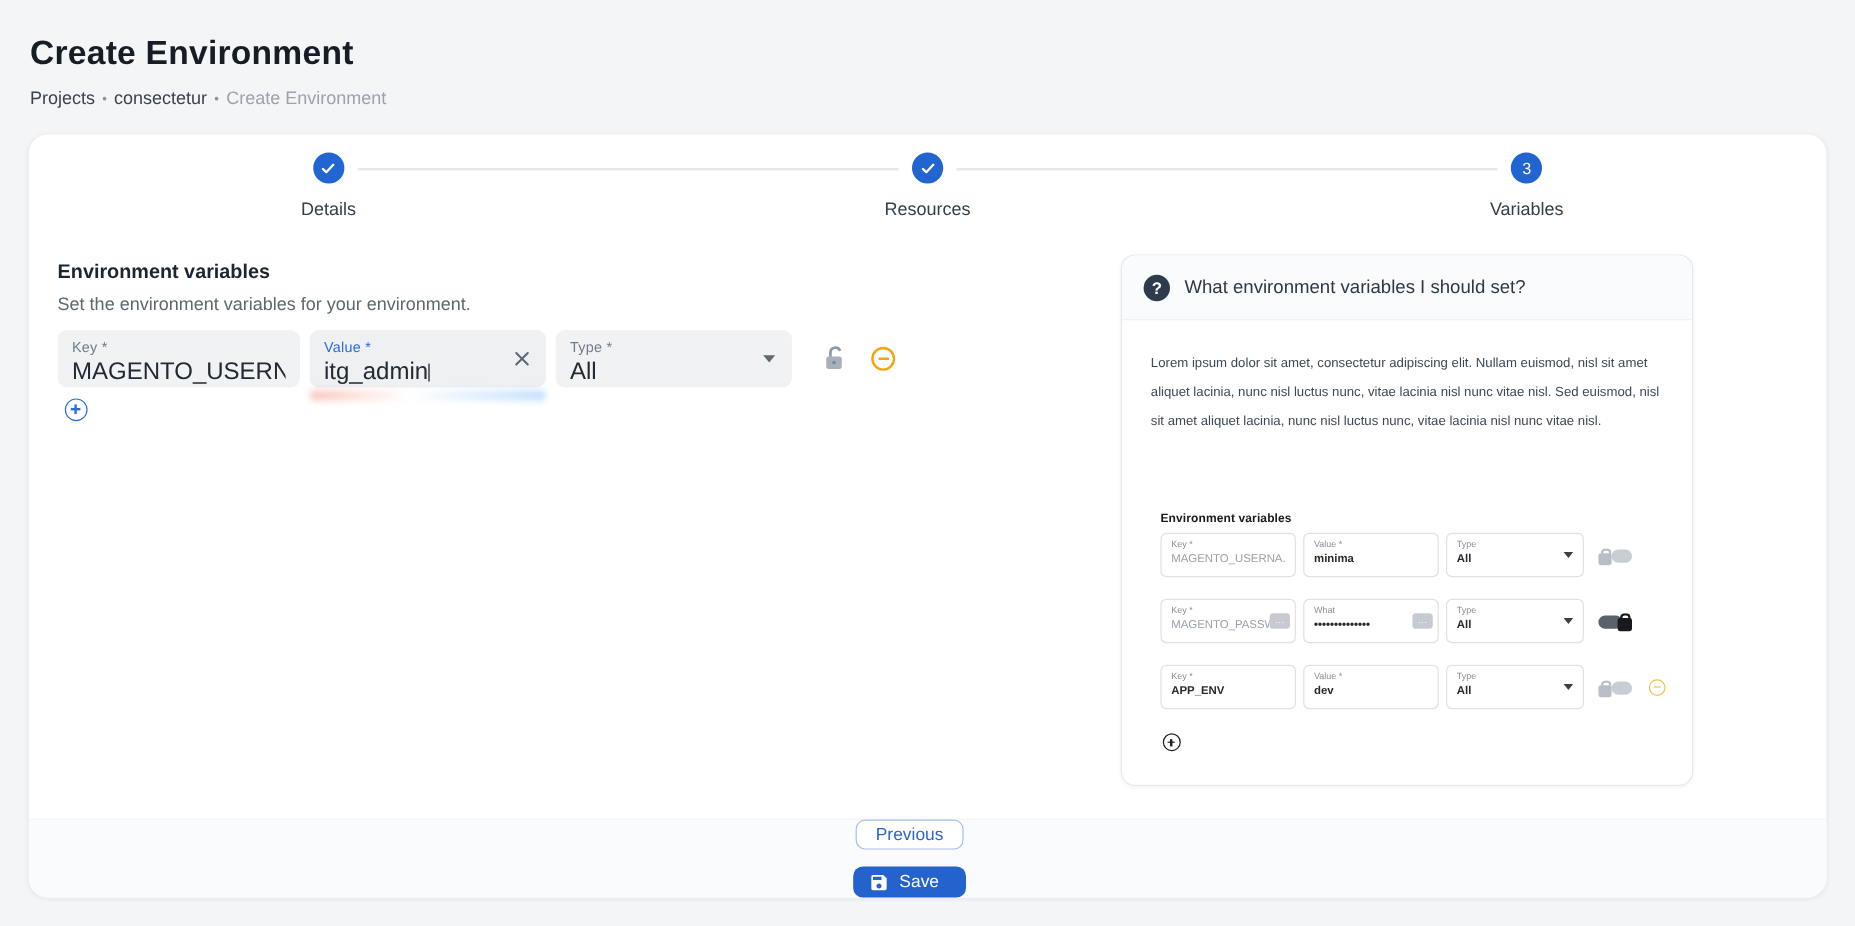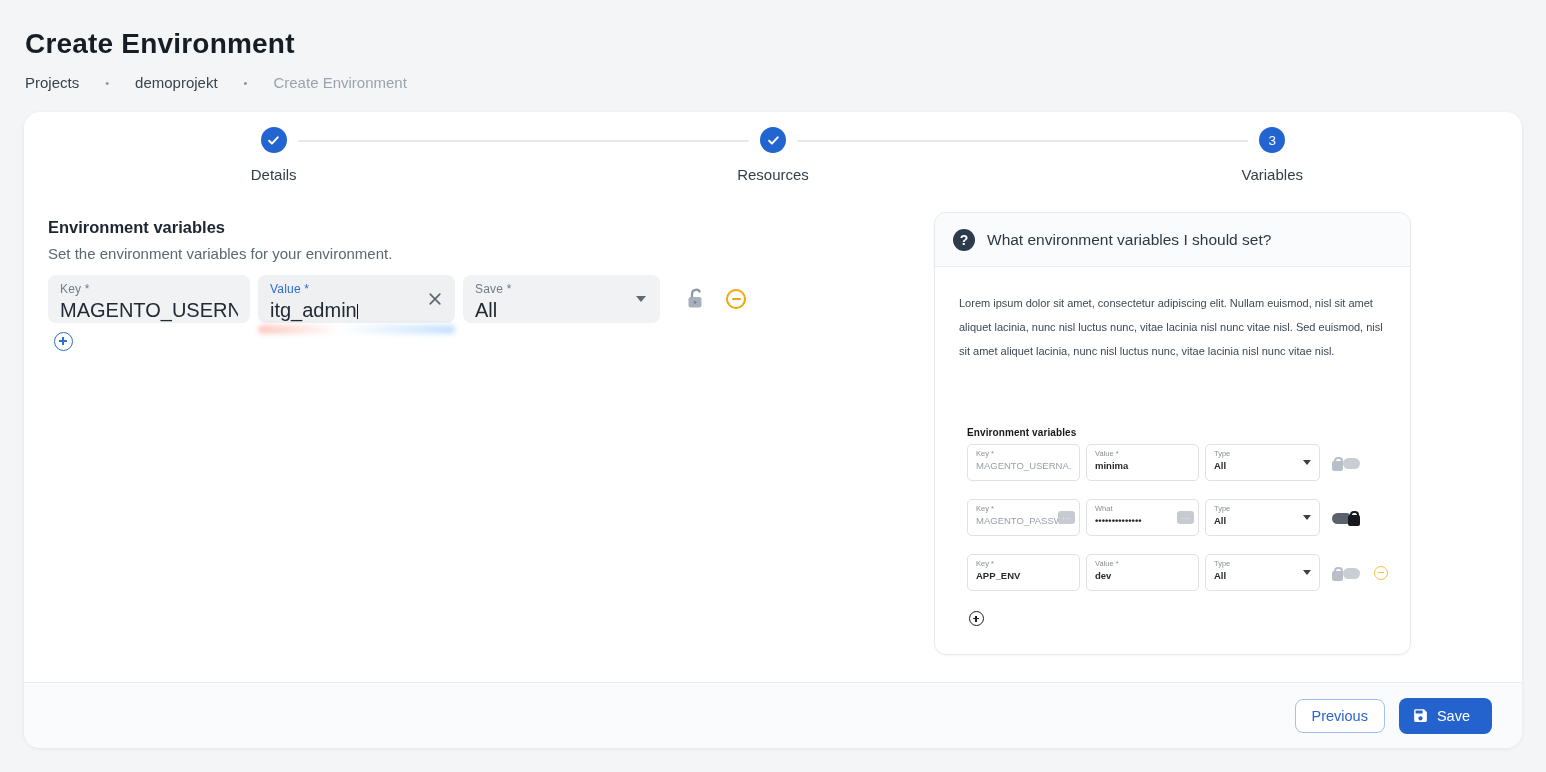--- a/index.html
+++ b/index.html
@@ -7,21 +7,21 @@
   body {
     font-family:"Liberation Sans", sans-serif;
     background:#f4f5f7;
     position:relative;
     overflow:hidden;
     color:#1d2530;
   }
 
   
   .page-title { position:absolute; left:25px; top:28px; font-size:28px; font-weight:700; color:#171d25; letter-spacing:.2px; }
-  .breadcrumb { position:absolute; left:25px; top:74px; display:flex; align-items:center; gap:26px; font-size:15px; }
+  .breadcrumb { position:absolute; left:25px; top:74px; display:flex; align-items:center; gap:6px; font-size:15px; }
   .crumb { color:#39434e; font-weight:500; cursor:pointer; }
   .crumb.current { color:#9aa3ad; cursor:default; font-weight:400; }
   .crumb-sep { color:#8b949d; font-size:11px; }
 
   
   .card {
     position:absolute; left:24px; top:112px; width:1498px; height:636px;
     background:#ffffff; border-radius:16px;
     box-shadow:0 1px 4px rgba(20,30,50,.07);
   }
@@ -139,42 +139,42 @@
   .ex-remove i { display:block; width:6px; height:1.6px; background:#f4c04a; }
   .ex-add { position:absolute; left:2px; top:184px; width:15px; height:15px; border-radius:50%; border:1.5px solid #1c1e21; }
   .ex-add::before, .ex-add::after { content:""; position:absolute; background:#1c1e21; }
   .ex-add::before { left:3px; top:5.8px; width:6px; height:1.4px; }
   .ex-add::after { left:5.3px; top:3.5px; width:1.4px; height:6px; }
 
   
   .footer {
     position:absolute; left:0; bottom:0; width:100%; height:66px;
     background:#fafbfc; border-top:1px solid #ebedef; border-radius:0 0 16px 16px;
-    display:flex; align-items:center; justify-content:flex-end; padding-right:30px; gap:14px;
+    display:flex; align-items:center; justify-content:flex-end; padding-right:30px; gap:14px;flex-direction:column;
   }
   .btn-previous {
     height:34px; padding:0 16px; background:#fff; border:1px solid #a5c0ec; border-radius:8px;
     color:#2b64cf; font-size:14.5px; font-weight:500; font-family:inherit; cursor:pointer;
   }
   .btn-save {
     height:36px; padding:0 22px 0 13px; background:#2463cd; border:none; border-radius:8px;
     color:#fff; font-size:14.5px; font-weight:500; font-family:inherit; cursor:pointer;
     display:flex; align-items:center; gap:8px;
   }
   .btn-save svg { width:17px; height:17px; }
 </style>
 </head>
 <body>
 
 <div class="page-title">Create Environment</div>
 
 <div class="breadcrumb">
   <span class="crumb">Projects</span>
   <span class="crumb-sep">•</span>
-  <span class="crumb">demoprojekt</span>
+  <span class="crumb">consectetur</span>
   <span class="crumb-sep">•</span>
   <span class="crumb current">Create Environment</span>
 </div>
 
 <div class="card">
 
   <div class="stepper">
     <div class="step-line line-1"></div>
     <div class="step-line line-2"></div>
 
@@ -214,21 +214,21 @@
     <div class="field field-value">
       <div class="field-label focused">Value *</div>
       <div class="field-text"><span>itg_admin</span><span class="caret-bar"></span></div>
       <svg class="clear-x" viewBox="0 0 16 16">
           <path stroke="#5d6873" stroke-width="1.7" stroke-linecap="round" d="M3.2 3.2l9.6 9.6M12.8 3.2l-9.6 9.6"></path>
         </svg>
       <div class="focus-glow"></div>
     </div>
 
     <div class="field field-type">
-      <div class="field-label">Save *</div>
+      <div class="field-label">Type *</div>
       <div class="field-text">All</div>
       <div class="dd-caret"></div>
     </div>
 
     <div class="row-icons">
       <svg class="lock-btn" viewBox="0 0 24 24">
         <path fill="none" stroke="#8e98a4" stroke-width="2.2" d="M8 10.5V7a4.2 4.2 0 0 1 8.1-1.6"></path>
         <rect x="4.5" y="10" width="13" height="10.5" rx="2.2" fill="#a8b1bb"></rect>
         <circle cx="11" cy="15.2" r="1.5" fill="#7d8895"></circle>
       </svg>

